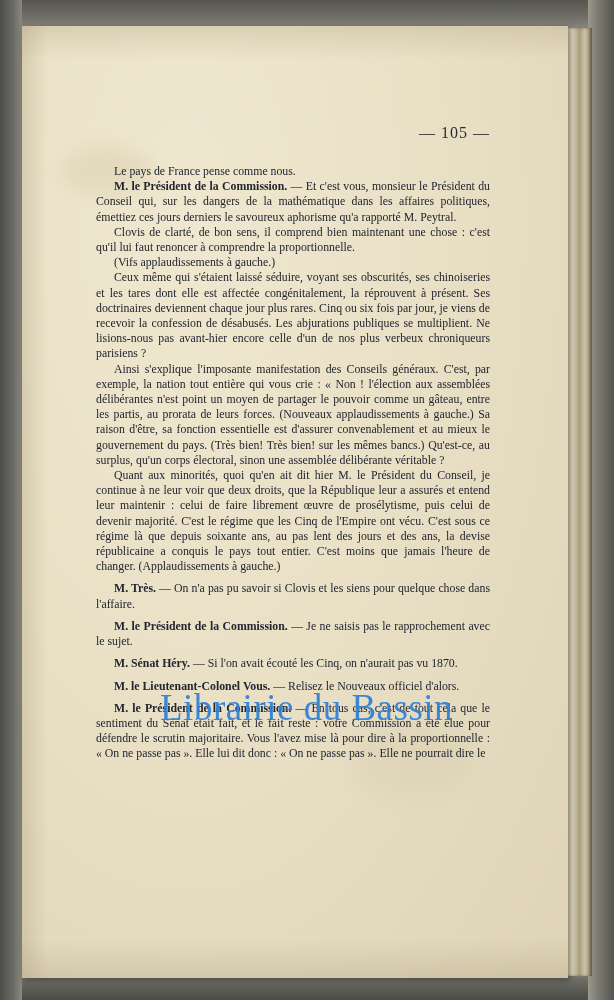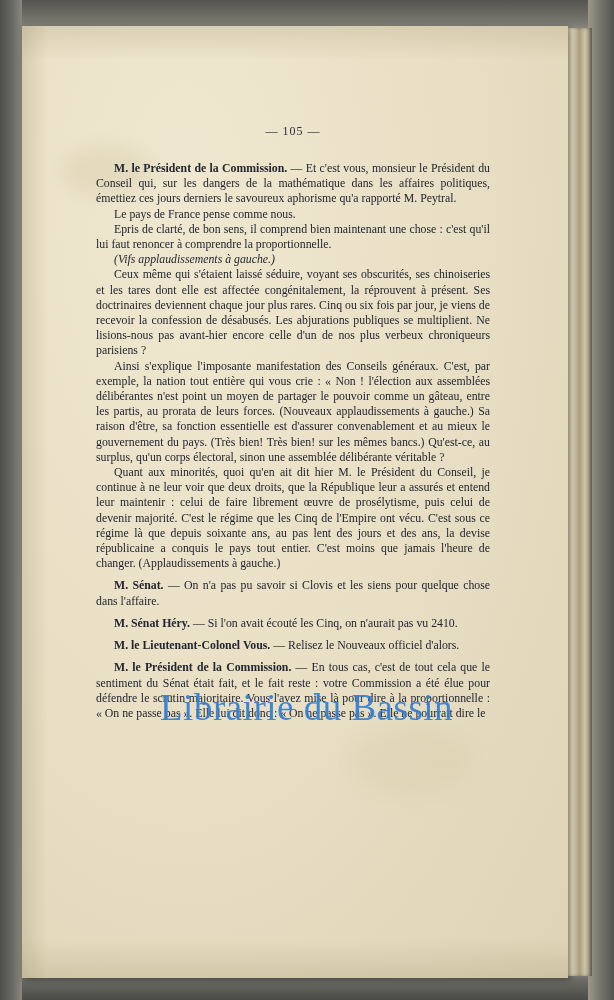--- a/index.html
+++ b/index.html
@@ -83,22 +83,22 @@
   }
 
   .text-col {
     position: absolute;
     left: 74px;
     top: 98px;
     width: 394px;
   }
 
   .folio {
-    text-align: center;
-    font-size: 12px;
+    text-align: right;
+    font-size: 16px;
     color: #2b2b33;
     letter-spacing: 1px;
     margin-bottom: 22px;
     font-family: "Liberation Serif", serif;
   }
 
   p.para {
     margin: 0;
     font-size: 11.8px;
     line-height: 15.2px;
@@ -108,21 +108,20 @@
     font-family: "Liberation Serif", serif;
   }
   p.para.spaced {
     margin-top: 7px;
   }
   .speaker {
     font-weight: bold;
     font-variant: normal;
   }
   .ital {
-    font-style: italic;
   }
 
   
   .watermark {
     position: absolute;
     left: 138px;
     top: 628px;
     font-family: "Liberation Serif", serif;
     font-size: 37px;
     color: #2f7fd6;
@@ -156,54 +155,57 @@
   <div class="paper">
 
     <div class="blotch" style="left:40px;top:120px;width:90px;height:50px;background:rgba(190,175,135,0.18);filter:blur(8px);"></div>
     <div class="blotch" style="left:330px;top:700px;width:120px;height:70px;background:rgba(195,180,140,0.15);filter:blur(10px);"></div>
 
     <div class="text-col">
 
       <div class="folio">— 105 —</div>
 
       <p class="para">
+        <span>Le pays de France pense comme nous.</span>
+      </p>
+
+      <p class="para">
         <span class="speaker">M. le Président de la Commission.</span><span> — </span><span>Et c'est vous, monsieur le Président du Conseil qui, sur les dangers de la mathématique dans les affaires politiques, émettiez ces jours derniers le savoureux aphorisme qu'a rapporté M. Peytral.</span>
       </p>
 
       <p class="para">
-        <span>Le pays de France pense comme nous.</span>
-      </p>
-
-      <p class="para">
-        <span>Epris de clarté, de bon sens, il comprend bien maintenant une chose : c'est qu'il lui faut renoncer à comprendre la proportionnelle.</span>
+        <span>Clovis de clarté, de bon sens, il comprend bien maintenant une chose : c'est qu'il lui faut renoncer à comprendre la proportionnelle.</span>
       </p>
 
       <p class="para">
         <span class="ital">(Vifs applaudissements à gauche.)</span>
       </p>
 
       <p class="para">
         <span>Ceux même qui s'étaient laissé séduire, voyant ses obscurités, ses chinoiseries et les tares dont elle est affectée congénitalement, la réprouvent à présent. Ses doctrinaires deviennent chaque jour plus rares. Cinq ou six fois par jour, je viens de recevoir la confession de désabusés. Les abjurations publiques se multiplient. Ne lisions-nous pas avant-hier encore celle d'un de nos plus verbeux chroniqueurs parisiens ?</span>
       </p>
 
       <p class="para">
         <span>Ainsi s'explique l'imposante manifestation des Conseils généraux. C'est, par exemple, la nation tout entière qui vous crie : « Non ! l'élection aux assemblées délibérantes n'est point un moyen de partager le pouvoir comme un gâteau, entre les partis, au prorata de leurs forces. (Nouveaux applaudissements à gauche.) Sa raison d'être, sa fonction essentielle est d'assurer convenablement et au mieux le gouvernement du pays. (Très bien! Très bien! sur les mêmes bancs.) Qu'est-ce, au surplus, qu'un corps électoral, sinon une assemblée délibérante véritable ?</span>
       </p>
 
       <p class="para">
         <span>Quant aux minorités, quoi qu'en ait dit hier M. le Président du Conseil, je continue à ne leur voir que deux droits, que la République leur a assurés et entend leur maintenir : celui de faire librement œuvre de prosélytisme, puis celui de devenir majorité. C'est le régime que les Cinq de l'Empire ont vécu. C'est sous ce régime là que depuis soixante ans, au pas lent des jours et des ans, la devise républicaine a conquis le pays tout entier. C'est moins que jamais l'heure de changer. (Applaudissements à gauche.)</span>
       </p>
 
       <p class="para spaced">
-        <span class="speaker">M. Sénat.</span><span> — </span><span>On n'a pas pu savoir si Clovis et les siens pour quelque chose dans l'affaire.</span>
-      </p>
-
-
-      <p class="para spaced">
-        <span class="speaker">M. Sénat Héry.</span><span> — </span><span>Si l'on avait écouté les Cinq, on n'aurait pas vu 2410.</span>
+        <span class="speaker">M. Très.</span><span> — </span><span>On n'a pas pu savoir si Clovis et les siens pour quelque chose dans l'affaire.</span>
+      </p>
+
+      <p class="para spaced">
+        <span class="speaker">M. le Président de la Commission.</span><span> — </span><span>Je ne saisis pas le rapprochement avec le sujet.</span>
+      </p>
+
+      <p class="para spaced">
+        <span class="speaker">M. Sénat Héry.</span><span> — </span><span>Si l'on avait écouté les Cinq, on n'aurait pas vu 1870.</span>
       </p>
 
       <p class="para spaced">
         <span class="speaker">M. le Lieutenant-Colonel Vous.</span><span> — </span><span>Relisez le Nouveaux officiel d'alors.</span>
       </p>
 
       <p class="para spaced">
         <span class="speaker">M. le Président de la Commission.</span><span> — </span><span>En tous cas, c'est de tout cela que le sentiment du Sénat était fait, et le fait reste : votre Commission a été élue pour défendre le scrutin majoritaire. Vous l'avez mise là pour dire à la proportionnelle : « On ne passe pas ». Elle lui dit donc : « On ne passe pas ». Elle ne pourrait dire le</span>
       </p>
 

